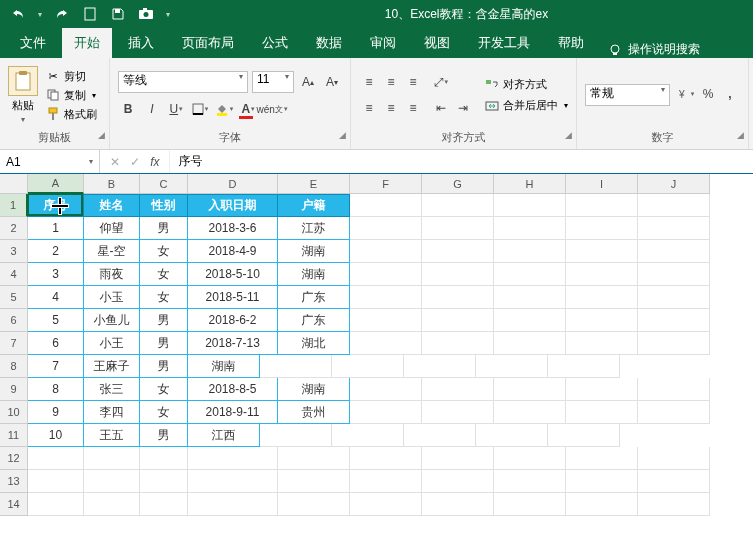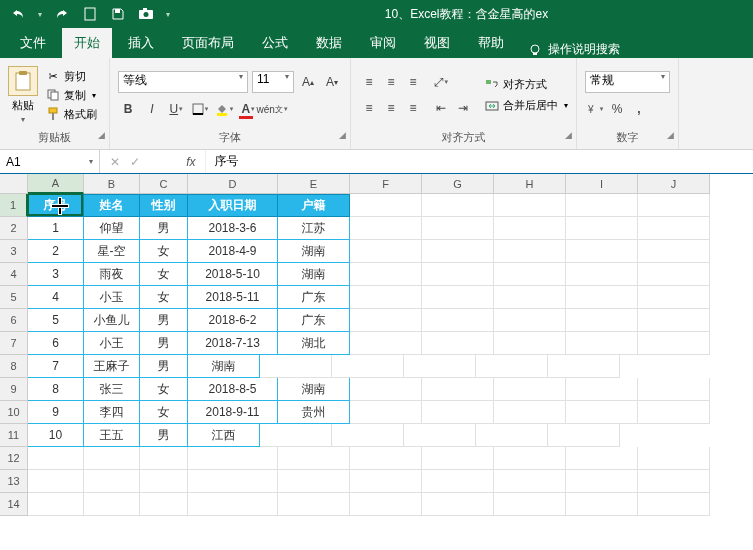--- a/index.html
+++ b/index.html
@@ -35,28 +35,28 @@
 .font-row { display: flex; gap: 4px; align-items: center; }
 .combo { border: 1px solid #c0c0c0; background: #fff; height: 22px; display: flex; align-items: flex-start; padding: 0 4px; font-size: 12px; }
 .combo.wider { width: 130px; }
 .combo.narrow { width: 42px; }
 .combo .dd { margin-left: auto; font-size: 8px; color: #666; }
 .ico-btn { width: 20px; height: 20px; display: flex; align-items: center; justify-content: center; cursor: pointer; font-size: 12px; color: #444; }
 .ico-btn.dd::after { content: "▾"; font-size: 7px; margin-left: 1px; color:#666;}
 .align-col2 { display: flex; flex-direction: column; gap: 6px; font-size: 11px; margin-left: 8px;}
 .align-row { display: flex; align-items: center; gap: 4px; }
 
-.numfmt { display: flex; flex-direction: column; gap: 6px; }
+.numfmt { display: flex; flex-direction: row; gap: 6px; }
 
 
 .fbar { height: 24px; border-bottom: 1px solid #0369a1; display: flex; align-items: center; background: #fff; justify-content: flex-end; }
 .namebox { width: 100px; border-right: 1px solid #d4d4d4; padding: 0 6px; height: 100%; display: flex; align-items: center; }
 .namebox .dd { margin-left: auto; font-size: 8px; color: #666; }
 .fbar-btns { display: flex; gap: 10px; padding: 0 10px; color: #aaa; border-right: 1px solid #eee; height:100%; align-items:center;}
-.fbar-btns .fx { font-style: italic; color: #555; margin-left: 36px; }
+.fbar-btns .fx { font-style: italic; color: #555; }
 .fbar-input { flex: 1; padding: 0 8px; }
 
 
 .grid { display: flex; height: 376px; }
 .rowhdrs { display: flex; flex-direction: column; }
 .corner { width: 28px; height: 20px; background: #f0f0f0; border-right: 1px solid #ccc; border-bottom: 1px solid #ccc; }
 .rowhdr { width: 28px; height: 23px; background: #f0f0f0; border-right: 1px solid #ccc; border-bottom: 1px solid #ccc; display: flex; align-items: center; justify-content: center; font-size: 11px; color: #555; }
 .rowhdr.active { background: #d7e8d8; border-right: 2px solid #0c6b3e; }
 .sheet { flex: 1; overflow: hidden; }
 .colhdrs { display: flex; height: 20px; }
@@ -118,20 +118,21 @@
 
 <div class="tabs">
     <div class="tab">文件</div>
     <div class="tab active">开始</div>
     <div class="tab">插入</div>
     <div class="tab">页面布局</div>
     <div class="tab">公式</div>
     <div class="tab">数据</div>
     <div class="tab">审阅</div>
     <div class="tab">视图</div>
+    <div class="tab">开发工具</div>
     <div class="tab">帮助</div>
     <div class="tell-me">
       <svg width="14" height="14" viewBox="0 0 14 14">
         <circle cx="7" cy="6" r="4" fill="none" stroke="#fff"></circle>
         <rect x="5" y="10" width="4" height="2" fill="#fff"></rect>
       </svg>
       <span>操作说明搜索</span>
     </div>
   </div>
 

